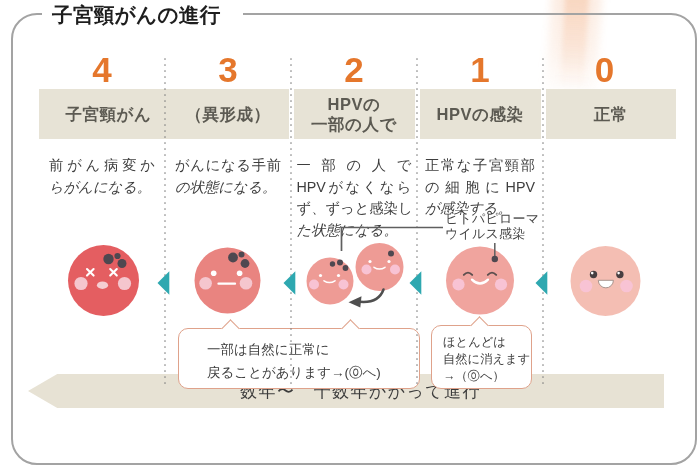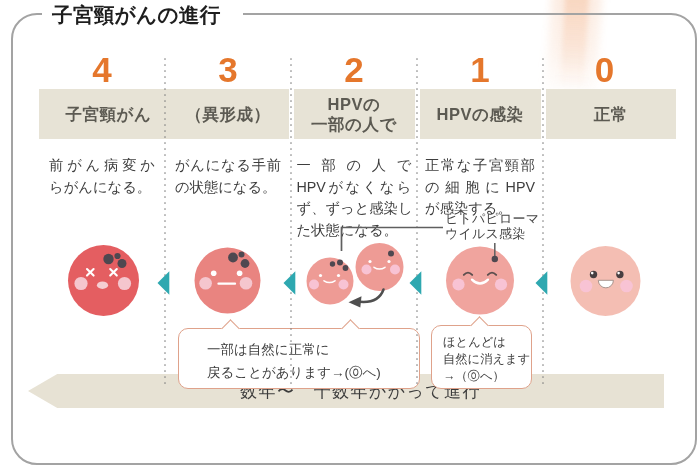--- a/index.html
+++ b/index.html
@@ -48,21 +48,21 @@
   
   .stage-number{position:absolute;top:51px;width:126px;z-index:2;
     text-align:center;font-size:35px;font-weight:bold;color:var(--accent-orange);line-height:38px;}
   .band-cell{position:absolute;top:89px;height:50px;z-index:2;background:var(--band-beige);
     display:flex;flex-direction:column;justify-content:center;
     font-size:16.5px;font-weight:bold;color:var(--header-text);letter-spacing:.5px;}
   .band-cell div{text-align:center;line-height:20px;}
   .desc{position:absolute;top:155px;width:126px;padding:0 10px;z-index:2;
     font-size:14.3px;color:var(--text-dark);}
   .desc div{line-height:21.5px;white-space:nowrap;text-align:justify;text-align-last:justify;}
-  .desc div:last-child{text-align-last:left;}
+  .desc div:last-child{text-align-last:left;font-style:italic;}
 
   
   .bubble{position:absolute;background:#fff;border:1.6px solid var(--bubble-border);
     border-radius:10px;z-index:3;color:var(--text-dark);}
   .bubble .tail{position:absolute;top:-7.5px;width:13px;height:13px;background:#fff;
     border-left:1.6px solid var(--bubble-border);border-top:1.6px solid var(--bubble-border);
     transform:rotate(45deg);}
   .bubble-wide{left:178px;top:328px;width:242px;height:61px;
     padding:9px 0 0 28px;font-size:13.5px;}
   .bubble-wide div{line-height:23px;white-space:nowrap;}

